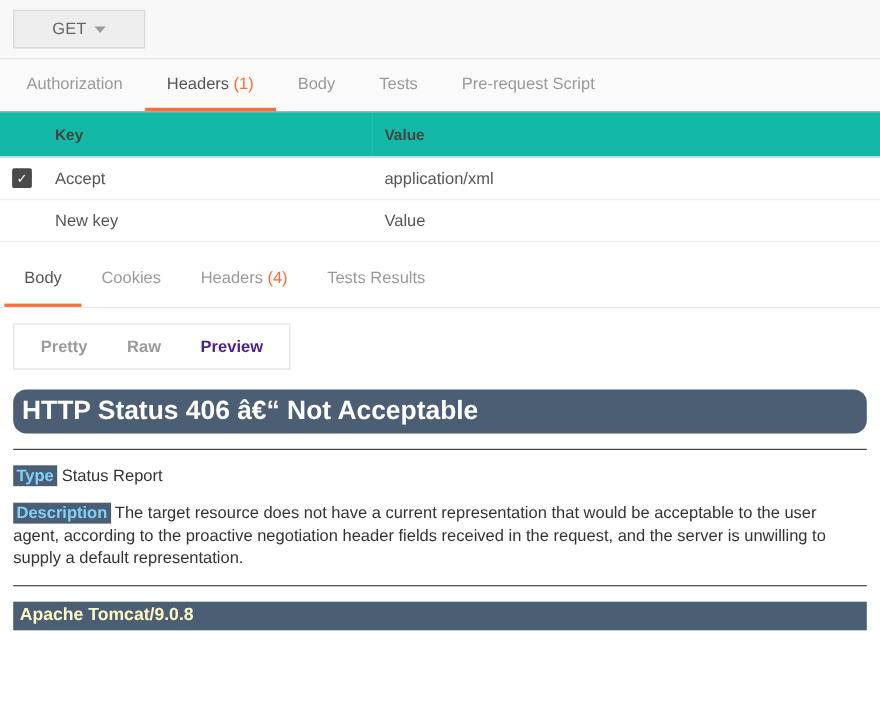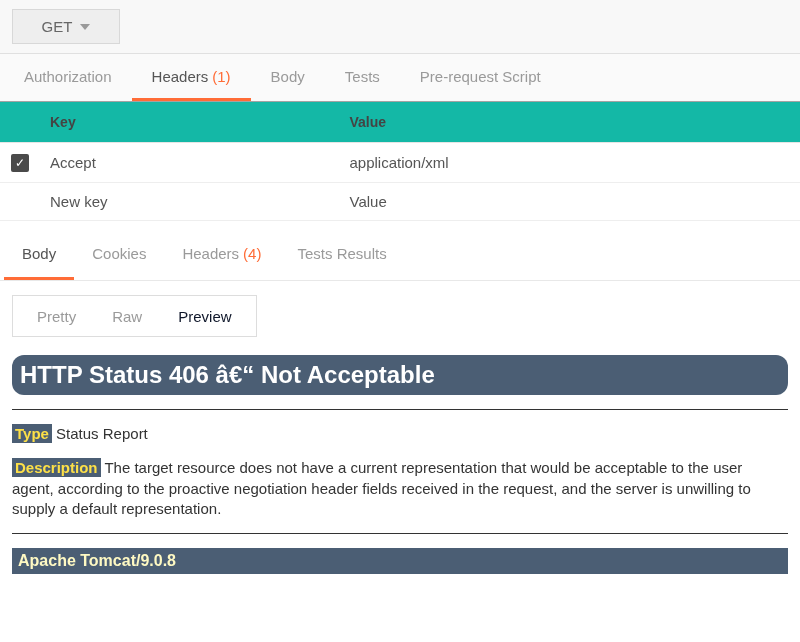--- a/index.html
+++ b/index.html
@@ -1,39 +1,39 @@
 <!DOCTYPE html>
 <html><head>
 <meta charset="utf-8">
 <style>
   * { box-sizing: border-box; margin: 0; padding: 0; }
   body { font-family: -apple-system, "Helvetica Neue", Arial, sans-serif; font-size: 14px; color: #555; background: #fff; width: 800px; }
   .request-bar { display: flex; align-items: stretch; background: #f8f8f8; border-bottom: 1px solid #e0e0e0; height: 54px; }
-  .method-btn { display: flex; align-items: center; justify-content: center; gap: 8px; width: 108px; border: 1px solid #d8d8d8; background: #eee; color: #666; font-size: 15px; font-weight: 500; cursor: pointer; margin: 9px 0 9px 12px; }
+  .method-btn { display: flex; align-items: center; justify-content: center; gap: 8px; width: 120px; border: 1px solid #d8d8d8; background: #eee; color: #666; font-size: 15px; font-weight: 500; cursor: pointer; margin: 9px 0 9px 12px; }
   .url-input { flex: 1; border: none; background: transparent; padding: 0 22px; font-size: 16px; color: #777; outline: none; }
   .tabs { display: flex; align-items: center; padding: 0 4px; background: #fafafa; border-bottom: 1px solid #a3a3a3; height: 48px; }
   .tab { padding: 0 20px; height: 100%; display: flex; align-items: center; color: #9a9a9a; font-size: 15px; cursor: pointer; border-bottom: 3px solid transparent; }
   .tab.active { color: #555; border-bottom-color: #ff6c37; }
   .count { color: #ff6c37; margin-left: 4px; }
   .hdr-table { width: 100%; border-collapse: collapse; }
   .hdr-table th { text-align: left; font-weight: 600; font-size: 14px; color: #444; padding: 12px 10px; border-bottom: 1px solid #e5e5e5; background: #14b8a6; }
   .hdr-table td { padding: 10px; border-bottom: 1px solid #eee; font-size: 15px; color: #555; }
   .hdr-table .cb-col { width: 40px; text-align: center; }
   .cb { width: 18px; height: 18px; background: #4a4a4a; display: inline-flex; align-items: center; justify-content: center; color: #fff; font-size: 12px; border-radius: 2px; cursor: pointer; }
   .placeholder { color: #b8b8b8; }
   .resp-tabs { display: flex; align-items: center; padding: 0 4px; border-bottom: 1px solid #e8e8e8; height: 52px; margin-top: 8px; }
   .resp-tab { padding: 0 18px; height: 100%; display: flex; align-items: center; color: #9a9a9a; font-size: 15px; cursor: pointer; border-bottom: 3px solid transparent; }
   .resp-tab.active { color: #555; border-bottom-color: #ff6c37; }
-  .viewbar { display: flex; align-items: center; border: 1px solid #ddd; margin: 14px 12px 18px 12px; height: 42px; width: fit-content; padding: 0 6px; }
+  .viewbar { display: flex; align-items: center; border: 1px solid #ddd; margin: 14px 12px 18px 12px; height: 42px; width: fit-content; padding: 0 6px; font-weight: bold; }
   .viewbtn { padding: 0 18px; color: #9a9a9a; font-size: 15px; cursor: pointer; }
-  .viewbtn.active { color: #0f172a; }
+  .viewbtn.active { color: #4c1d95; }
   .preview { padding: 0 12px 20px 12px; font-family: "Verdana","Tahoma",Arial,sans-serif; }
   .preview h1 { background: #4b5e74; color: #fff; font-size: 24px; font-weight: bold; padding: 6px 8px; margin-bottom: 14px; border-radius: 12px; }
   .preview hr { border: none; border-top: 1px solid #333; margin: 4px 0 14px 0; }
-  .preview .lbl { background: #4b5e74; color: #fde047; font-weight: bold; padding: 1px 3px; }
+  .preview .lbl { background: #4b5e74; color: #7dd3fc; font-weight: bold; padding: 1px 3px; }
   .preview p { font-size: 15px; color: #333; line-height: 1.35; margin-bottom: 14px; }
   .preview .footer { background: #4b5e74; color: #fef9c3; font-weight: bold; padding: 4px 6px; font-size: 16px; }
   .chev { display:inline-block; width:0; height:0; border-left:5px solid transparent; border-right:5px solid transparent; border-top:6px solid #999; }
 </style>
 </head>
 <body>
 
 <div class="request-bar">
   <div class="method-btn">
     <span>GET</span>

